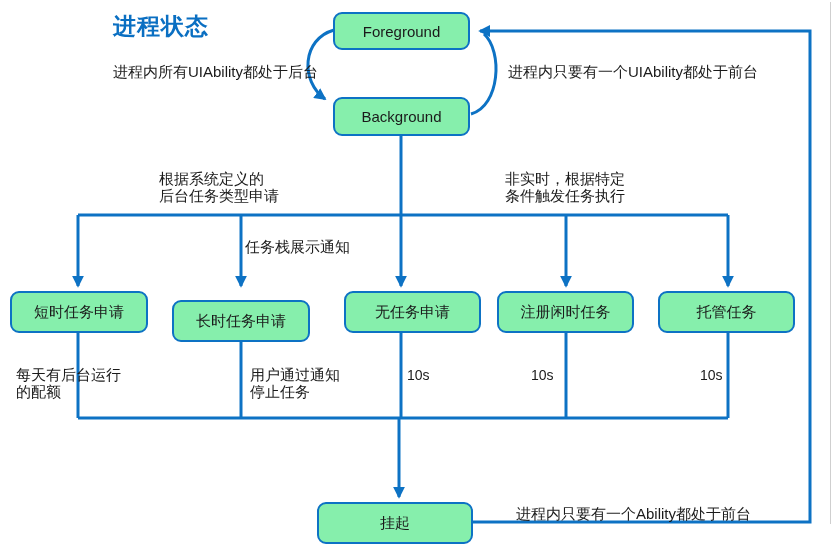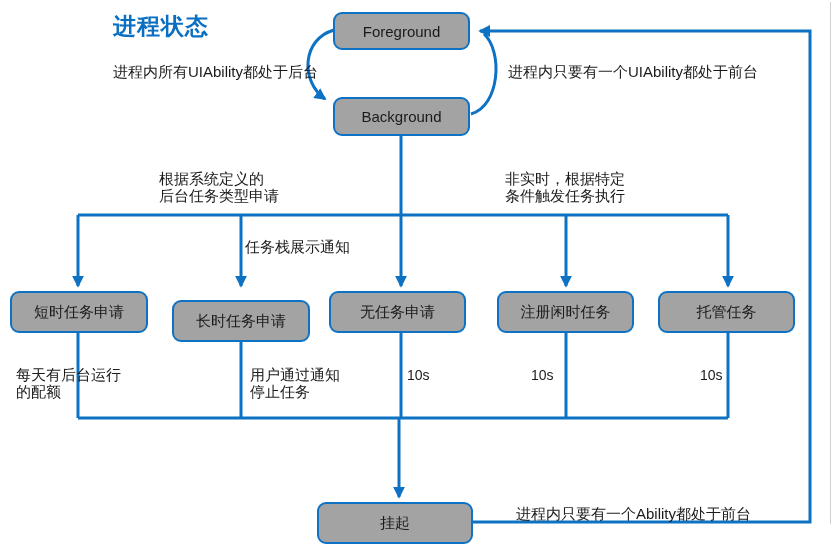--- a/index.html
+++ b/index.html
@@ -6,21 +6,21 @@
   :root { --line:#0d72c4; --title:#0a6fc2; --text:#1a1a1a; }
   #stage {
     position:relative; width:832px; height:546px; background:#ffffff;
     font-family:"Liberation Sans","DejaVu Sans",sans-serif; overflow:hidden;
   }
   #flow { position:absolute; left:0; top:0; width:832px; height:546px; }
   .edge { stroke:var(--line); stroke-width:3; fill:none; stroke-linejoin:miter; }
   .arrowhead { fill:var(--line); }
   .frame-line { stroke:#cfcfcf; stroke-width:1; }
   .box {
-    position:absolute; box-sizing:border-box; background:#a3a3a3;
+    position:absolute; box-sizing:border-box; background:#86efac;
     border:2px solid var(--line); border-radius:9px;
     display:flex; align-items:center; justify-content:center;
     font-size:15px; color:var(--text); white-space:nowrap;
   }
   .title {
     position:absolute; left:113px; top:11px; font-size:23px; font-weight:bold;
     color:var(--title); letter-spacing:1px;
   }
   .lbl { position:absolute; font-size:15px; color:var(--text); line-height:17px; white-space:nowrap; }
   .lbl.center { }
@@ -67,21 +67,21 @@
     <path class="edge" d="M399,418 V497" marker-end="url(#arr)"></path>
   </svg>
 
   <div class="title">进程状态</div>
 
   <div class="box" style="left:333px; top:12px; width:137px; height:38px;">Foreground</div>
   <div class="box" style="left:333px; top:97px; width:137px; height:39px;">Background</div>
 
   <div class="box" style="left:10px;  top:291px; width:138px; height:42px;">短时任务申请</div>
   <div class="box" style="left:172px; top:300px; width:138px; height:42px;">长时任务申请</div>
-  <div class="box" style="left:329px; top:291px; width:137px; height:42px;">无任务申请</div>
+  <div class="box" style="left:344px; top:291px; width:137px; height:42px;">无任务申请</div>
   <div class="box" style="left:497px; top:291px; width:137px; height:42px;">注册闲时任务</div>
   <div class="box" style="left:658px; top:291px; width:137px; height:42px;">托管任务</div>
 
   <div class="box" style="left:317px; top:502px; width:156px; height:42px;">挂起</div>
 
   <div class="lbl" style="left:113px; top:63px;">进程内所有UIAbility都处于后台</div>
   <div class="lbl" style="left:508px; top:63px;">进程内只要有一个UIAbility都处于前台</div>
 
   <div class="lbl center" style="left:159px; top:170px; width:160px;">
     <div>根据系统定义的</div>

